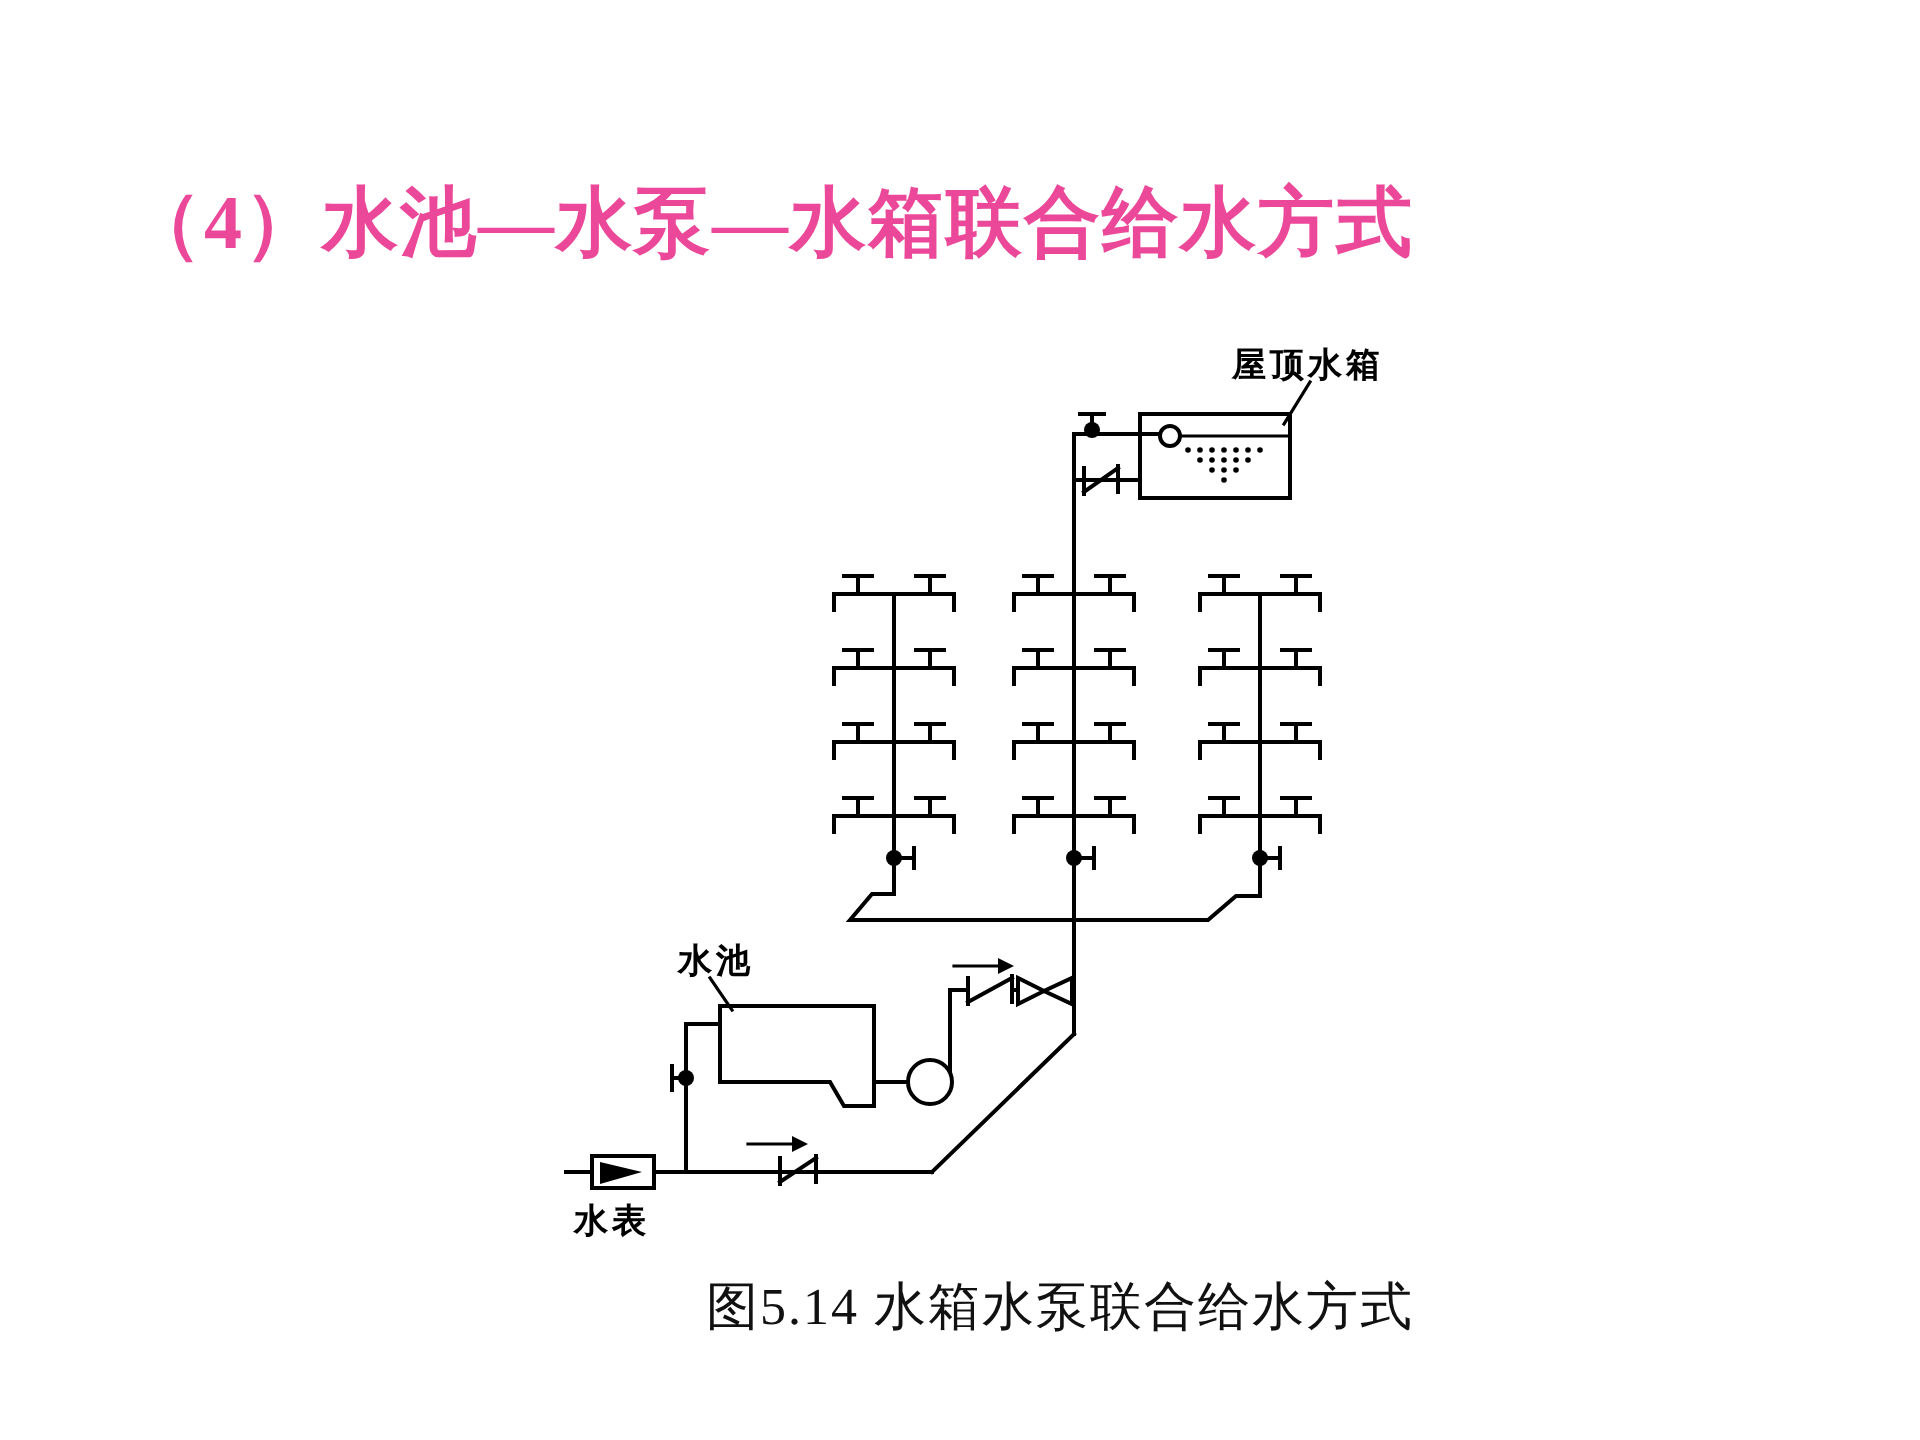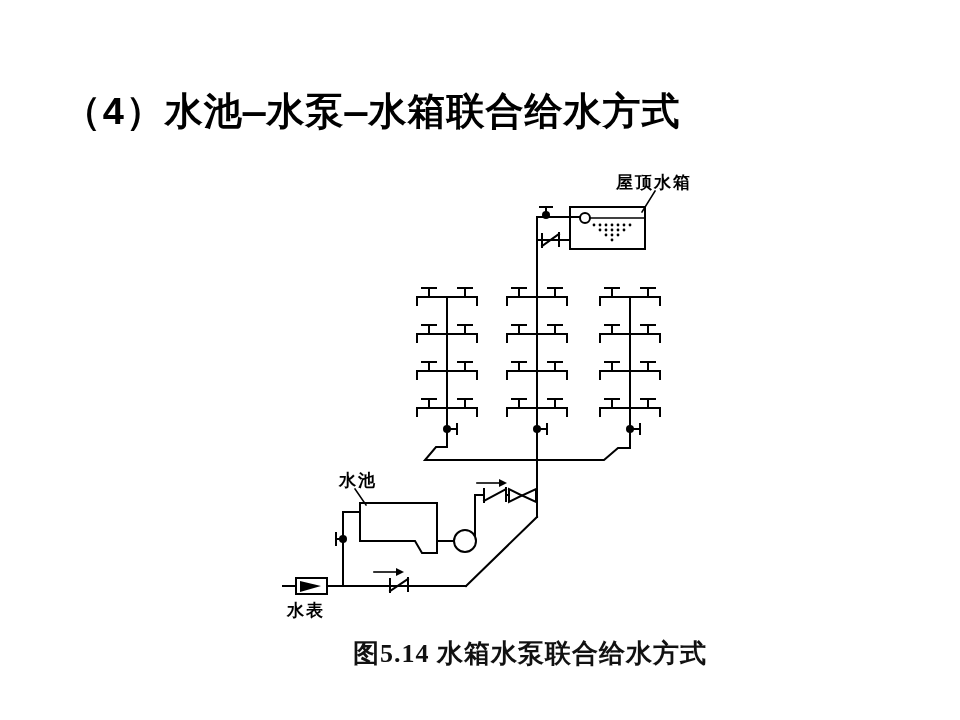--- a/index.html
+++ b/index.html
@@ -3,26 +3,26 @@
 <meta charset="utf-8">
 <style>
   html,body{margin:0;padding:0;}
   body{
     width:960px;height:720px;position:relative;background:#ffffff;
     font-family:"Liberation Serif","DejaVu Serif",serif;
     overflow:hidden;
   }
   .slide-title{
     position:absolute;left:63px;top:86px;width:860px;
-    font-size:38px;font-weight:bold;color:#000000;
-    letter-spacing:1px;white-space:nowrap;font-family:Liberation Mono, monospace;
+    font-size:38px;font-weight:bold;color:#ec4899;
+    letter-spacing:1px;white-space:nowrap;
   }
   .figure-caption{
     position:absolute;left:353px;top:636px;
-    font-size:26px;color:#111;letter-spacing:1px;white-space:nowrap;font-weight:bold;
+    font-size:26px;color:#111;letter-spacing:1px;white-space:nowrap;
   }
   svg.diagram{position:absolute;left:0;top:0;}
   .ln{stroke:#000;stroke-width:2;fill:none;stroke-linecap:square;stroke-linejoin:miter;}
   .thin{stroke:#000;stroke-width:1.6;fill:none;stroke-linecap:square;}
   .solid{fill:#000;stroke:none;}
   .hollow{fill:#fff;stroke:#000;stroke-width:2;}
   .lbl{
     font-family:"Liberation Serif","DejaVu Serif",serif;
     font-size:17px;font-weight:bold;fill:#000;letter-spacing:2px;
   }

